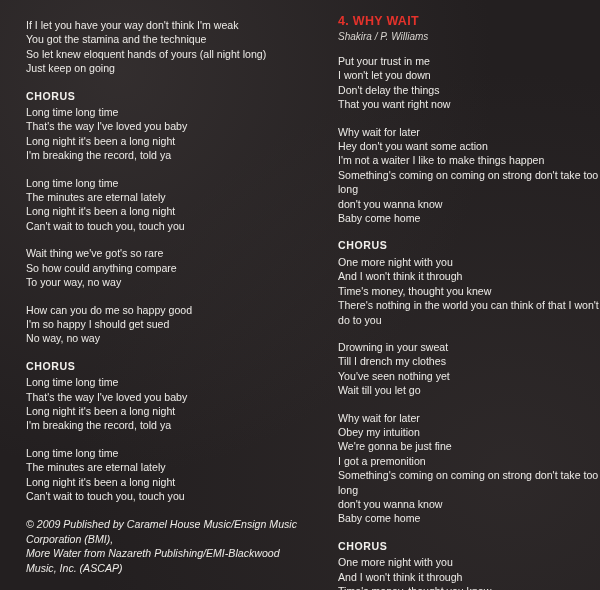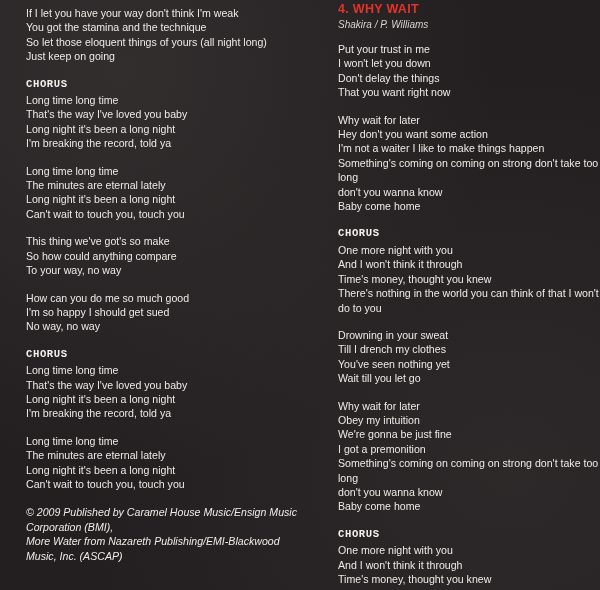--- a/index.html
+++ b/index.html
@@ -12,21 +12,21 @@
     background: #231f20;
     font-family: "Liberation Sans", sans-serif;
     color: #e8e4df;
     overflow: hidden;
   }
   .booklet {
     position: relative;
     width: 600px;
     height: 590px;
     box-sizing: border-box;
-    padding: 2px 22px 10px 26px;
+    padding: 14px 22px 10px 26px;
     background:
       radial-gradient(ellipse at 20% 12%, rgba(64,58,58,0.55) 0%, rgba(35,31,32,0) 55%),
       radial-gradient(ellipse at 85% 80%, rgba(58,52,52,0.45) 0%, rgba(35,31,32,0) 60%),
       #231f20;
   }
   .columns {
     display: flex;
     gap: 28px;
     height: 100%;
   }
@@ -59,21 +59,20 @@
     color: #eceae6;
     white-space: pre-wrap;
   }
   .heading {
     font-size: 10.6px;
     line-height: 14.4px;
     font-weight: bold;
     letter-spacing: 0.6px;
     color: #f2f0ed;
     margin: 0 0 2px 0;
-    font-family: Liberation Mono, monospace;
   }
   .copyright {
     margin-top: 14px;
     font-style: italic;
     font-size: 9.5px;
     line-height: 13px;
     color: #e2dfdb;
   }
   .spacer-top {
     height: 4px;
@@ -84,43 +83,43 @@
 
 <div class="booklet">
   <div class="columns">
 
     <div class="col col-left">
       <div class="spacer-top"></div>
       <div id="left-blocks">
           <div class="stanza">
             <div class="line">If I let you have your way don't think I'm weak</div>
             <div class="line">You got the stamina and the technique</div>
-            <div class="line">So let those eloquent things of yours (all night long)</div>
+            <div class="line">So let knew eloquent hands of yours (all night long)</div>
             <div class="line">Just keep on going</div>
           </div>
           <div class="heading">CHORUS</div>
           <div class="stanza">
             <div class="line">Long time long time</div>
             <div class="line">That's the way I've loved you baby</div>
             <div class="line">Long night it's been a long night</div>
             <div class="line">I'm breaking the record, told ya</div>
           </div>
           <div class="stanza">
             <div class="line">Long time long time</div>
             <div class="line">The minutes are eternal lately</div>
             <div class="line">Long night it's been a long night</div>
             <div class="line">Can't wait to touch you, touch you</div>
           </div>
           <div class="stanza">
-            <div class="line">This thing we've got's so make</div>
+            <div class="line">Wait thing we've got's so rare</div>
             <div class="line">So how could anything compare</div>
             <div class="line">To your way, no way</div>
           </div>
           <div class="stanza">
-            <div class="line">How can you do me so much good</div>
+            <div class="line">How can you do me so happy good</div>
             <div class="line">I'm so happy I should get sued</div>
             <div class="line">No way, no way</div>
           </div>
           <div class="heading">CHORUS</div>
           <div class="stanza">
             <div class="line">Long time long time</div>
             <div class="line">That's the way I've loved you baby</div>
             <div class="line">Long night it's been a long night</div>
             <div class="line">I'm breaking the record, told ya</div>
           </div>

